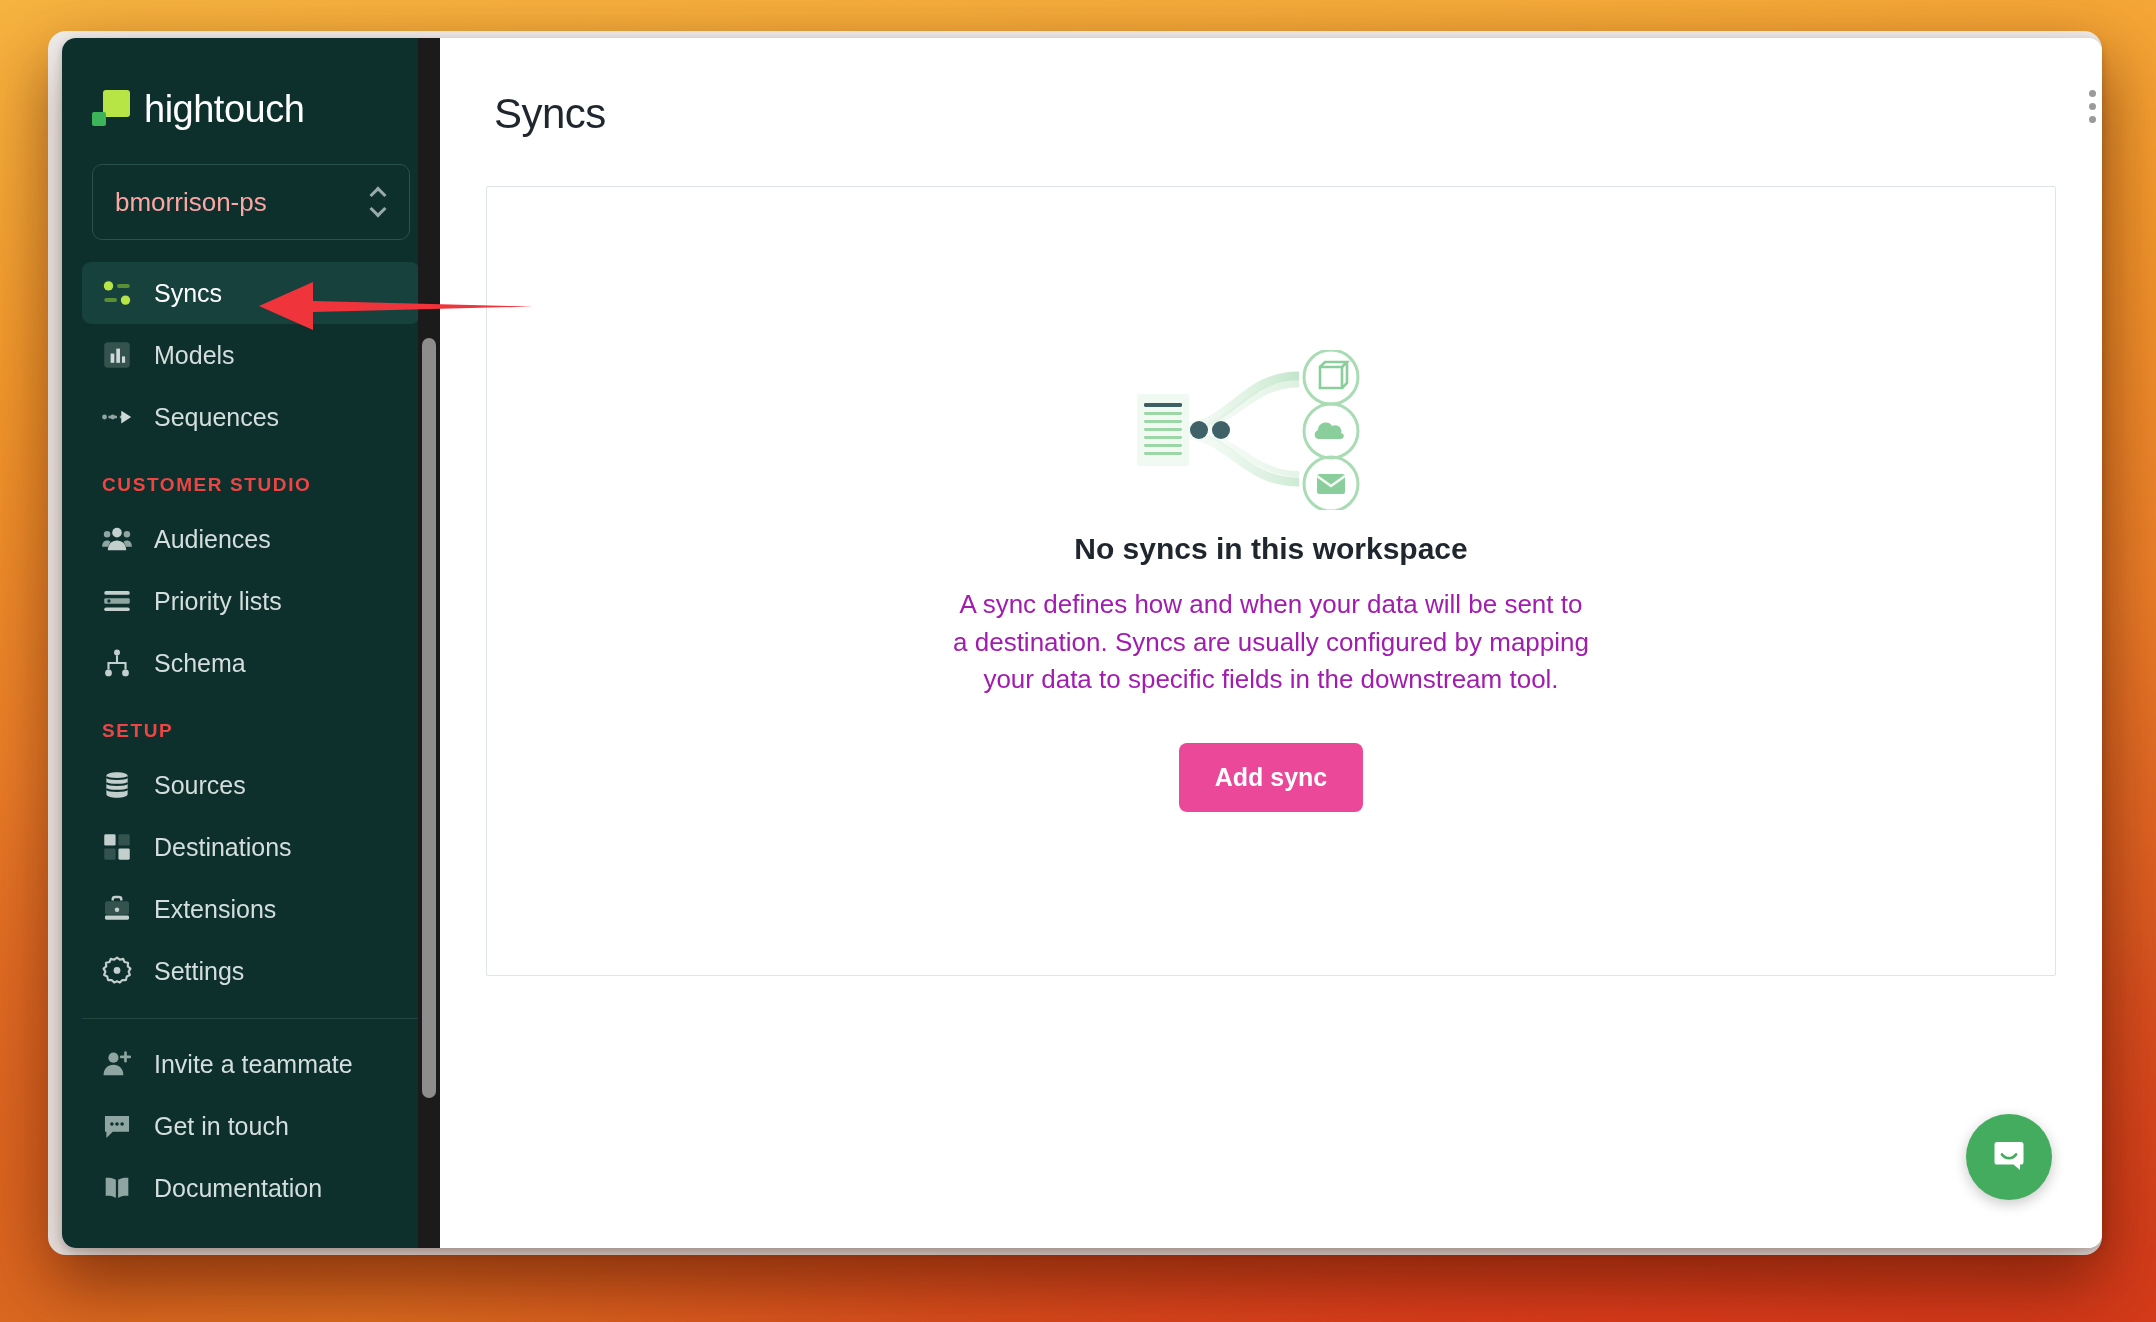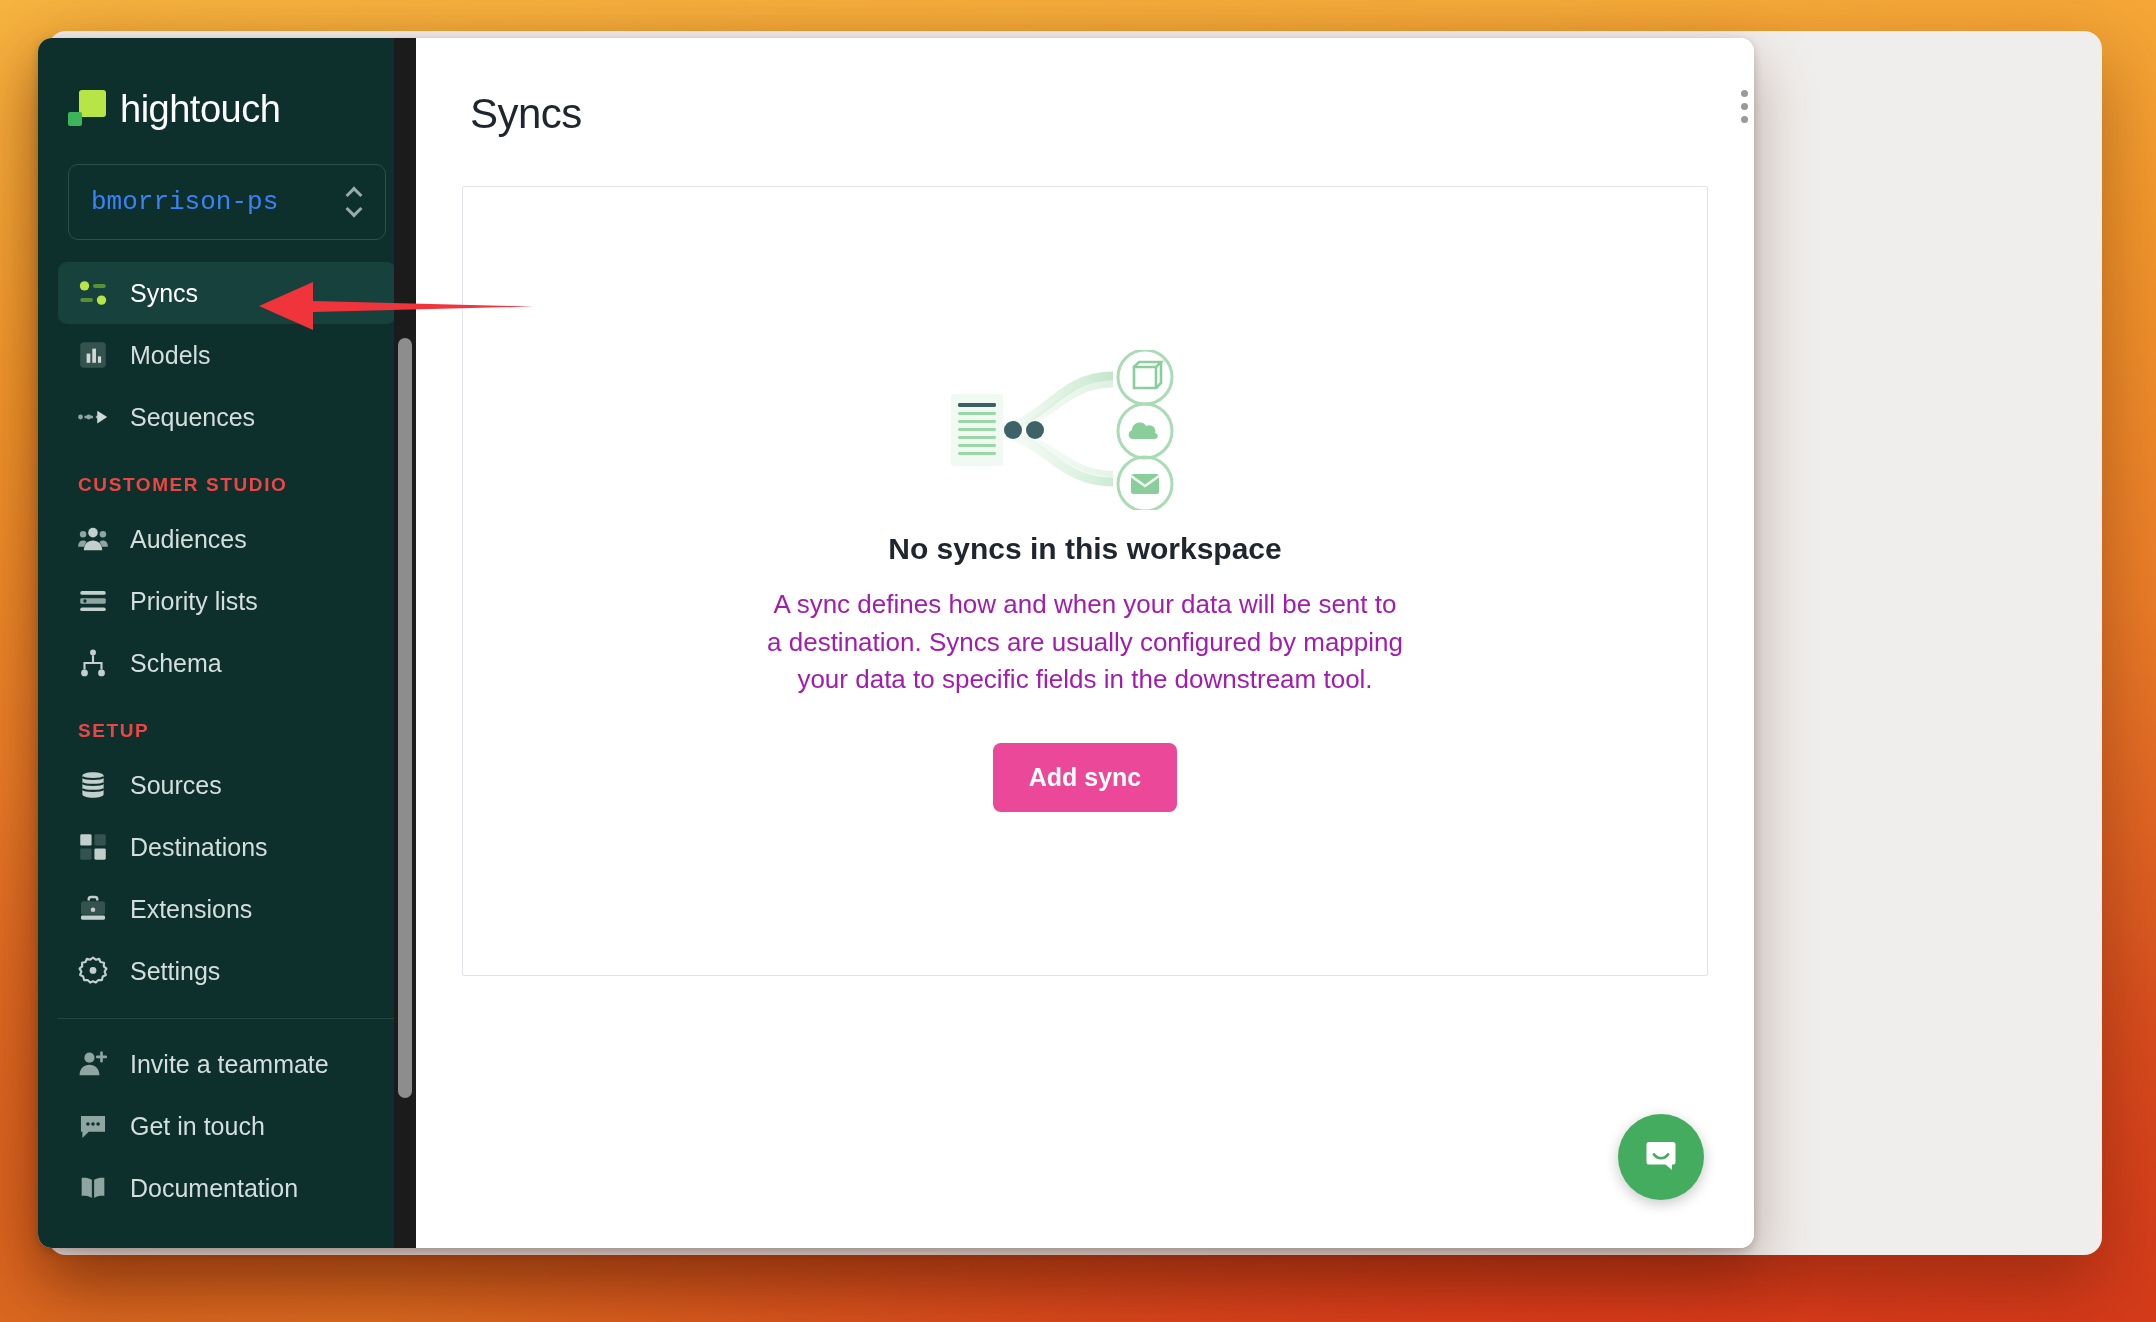--- a/index.html
+++ b/index.html
@@ -8,22 +8,22 @@
     font-family: "Liberation Sans", sans-serif;
     background:
       radial-gradient(ellipse 90% 70% at 72% 108%, #e03a1c 0%, rgba(224,58,28,0) 62%),
       radial-gradient(ellipse 120% 90% at 18% 115%, #e07a22 0%, rgba(224,122,34,0) 60%),
       linear-gradient(175deg, #f6b33f 0%, #f2982c 26%, #ea7d28 52%, #d8531f 78%, #c93b17 100%);
   }
 
   
   .window {
     position: absolute;
-    left: 38px; top: 38px;
-    width: 1716px; height: 1210px;
+    left: 62px; top: 38px;
+    width: 2040px; height: 1210px;
     background: #ffffff;
     border-radius: 14px;
     box-shadow: 0 26px 60px rgba(80,20,0,.34), 0 3px 10px rgba(0,0,0,.20);
     overflow: hidden;
     display: flex;
   }
   .window-frame {
     position: absolute;
     left: 48px; top: 31px;
     width: 2054px; height: 1224px;
@@ -62,21 +62,21 @@
 
   .ws-select {
     margin: 22px 30px 0 30px;
     height: 76px;
     border: 1px solid #2b514c;
     border-radius: 10px;
     display: flex; align-items: center; justify-content: space-between;
     padding: 0 20px 0 22px;
     cursor: pointer;
   }
-  .ws-select .ws-name { color: #3b82f6; font-size: 26px; font-family: Liberation Mono, monospace; }
+  .ws-select .ws-name { color: #fca5a5; font-size: 26px; }
   .chev-ud { width: 20px; height: 34px; position: relative; opacity: .72; }
   .chev-ud i {
     position: absolute; left: 3px; width: 12px; height: 12px;
     border-left: 3px solid #cfdad8; border-top: 3px solid #cfdad8;
   }
   .chev-ud i.up   { top: 4px;  transform: rotate(45deg); }
   .chev-ud i.down { bottom: 4px; transform: rotate(225deg); }
 
   .nav { margin-top: 22px; padding: 0 20px; flex: 1 1 auto; }
   .nav-item {

